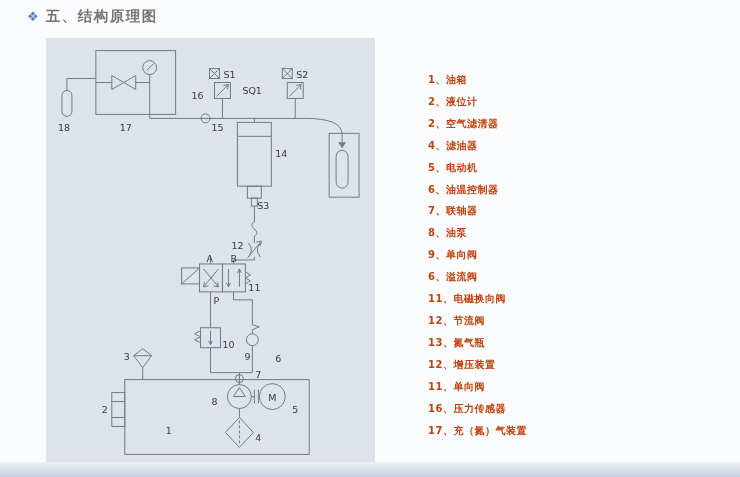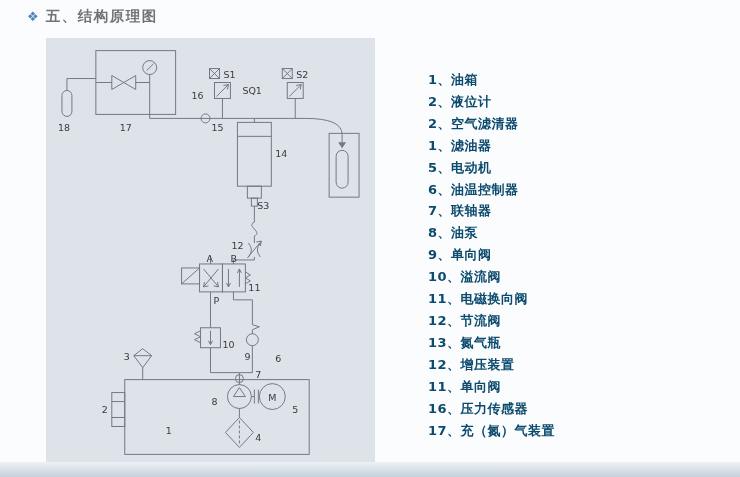--- a/index.html
+++ b/index.html
@@ -7,21 +7,21 @@
     width:740px;height:477px;position:relative;overflow:hidden;
     background:#fbfcfd;
     font-family:"DejaVu Sans","Liberation Sans",sans-serif;
   }
   .header{position:absolute;top:7px;left:27px;display:flex;align-items:center;gap:7px}
   .header .hicon{color:#4f81bd;font-size:13px;line-height:1}
   .header .htitle{color:#737373;font-size:14.5px;font-weight:bold;letter-spacing:1.5px}
   .panel{position:absolute;left:46px;top:38px;width:329px;height:424px;background:#dde3e9}
   .panel svg{display:block}
   .legend{position:absolute;left:428px;top:69px}
-  .legend-item{font-size:13px;font-weight:600;color:#0c4a6e;line-height:21.9px;letter-spacing:.5px;white-space:nowrap}
+  .legend-item{font-size:10px;font-weight:600;color:#c2410c;line-height:21.9px;letter-spacing:.5px;white-space:nowrap}
   .footer{position:absolute;left:0;bottom:0;width:740px;height:15px;
     background:linear-gradient(to bottom,#eef1f4,#c4d0dc)}
   
   .ln{fill:none;stroke:#6f7a86;stroke-width:1}
   .fil{fill:#6f7a86;stroke:none}
   .lbl{fill:#3a3a3a;font-size:9.5px;font-family:"DejaVu Sans","Liberation Sans",sans-serif}
   .dash{stroke-dasharray:3,2}
 </style>
 </head>
 <body>
@@ -189,27 +189,27 @@
   </g>
   <text class="lbl" x="210" y="404">4</text>
 
 </svg>
 </div>
 
 <div class="legend">
   <div class="legend-item">1、油箱</div>
   <div class="legend-item">2、液位计</div>
   <div class="legend-item">2、空气滤清器</div>
-  <div class="legend-item">1、滤油器</div>
+  <div class="legend-item">4、滤油器</div>
   <div class="legend-item">5、电动机</div>
   <div class="legend-item">6、油温控制器</div>
   <div class="legend-item">7、联轴器</div>
   <div class="legend-item">8、油泵</div>
   <div class="legend-item">9、单向阀</div>
-  <div class="legend-item">10、溢流阀</div>
+  <div class="legend-item">6、溢流阀</div>
   <div class="legend-item">11、电磁换向阀</div>
   <div class="legend-item">12、节流阀</div>
   <div class="legend-item">13、氮气瓶</div>
   <div class="legend-item">12、增压装置</div>
   <div class="legend-item">11、单向阀</div>
   <div class="legend-item">16、压力传感器</div>
   <div class="legend-item">17、充（氮）气装置</div>
 </div>
 
 <div class="footer"></div>

